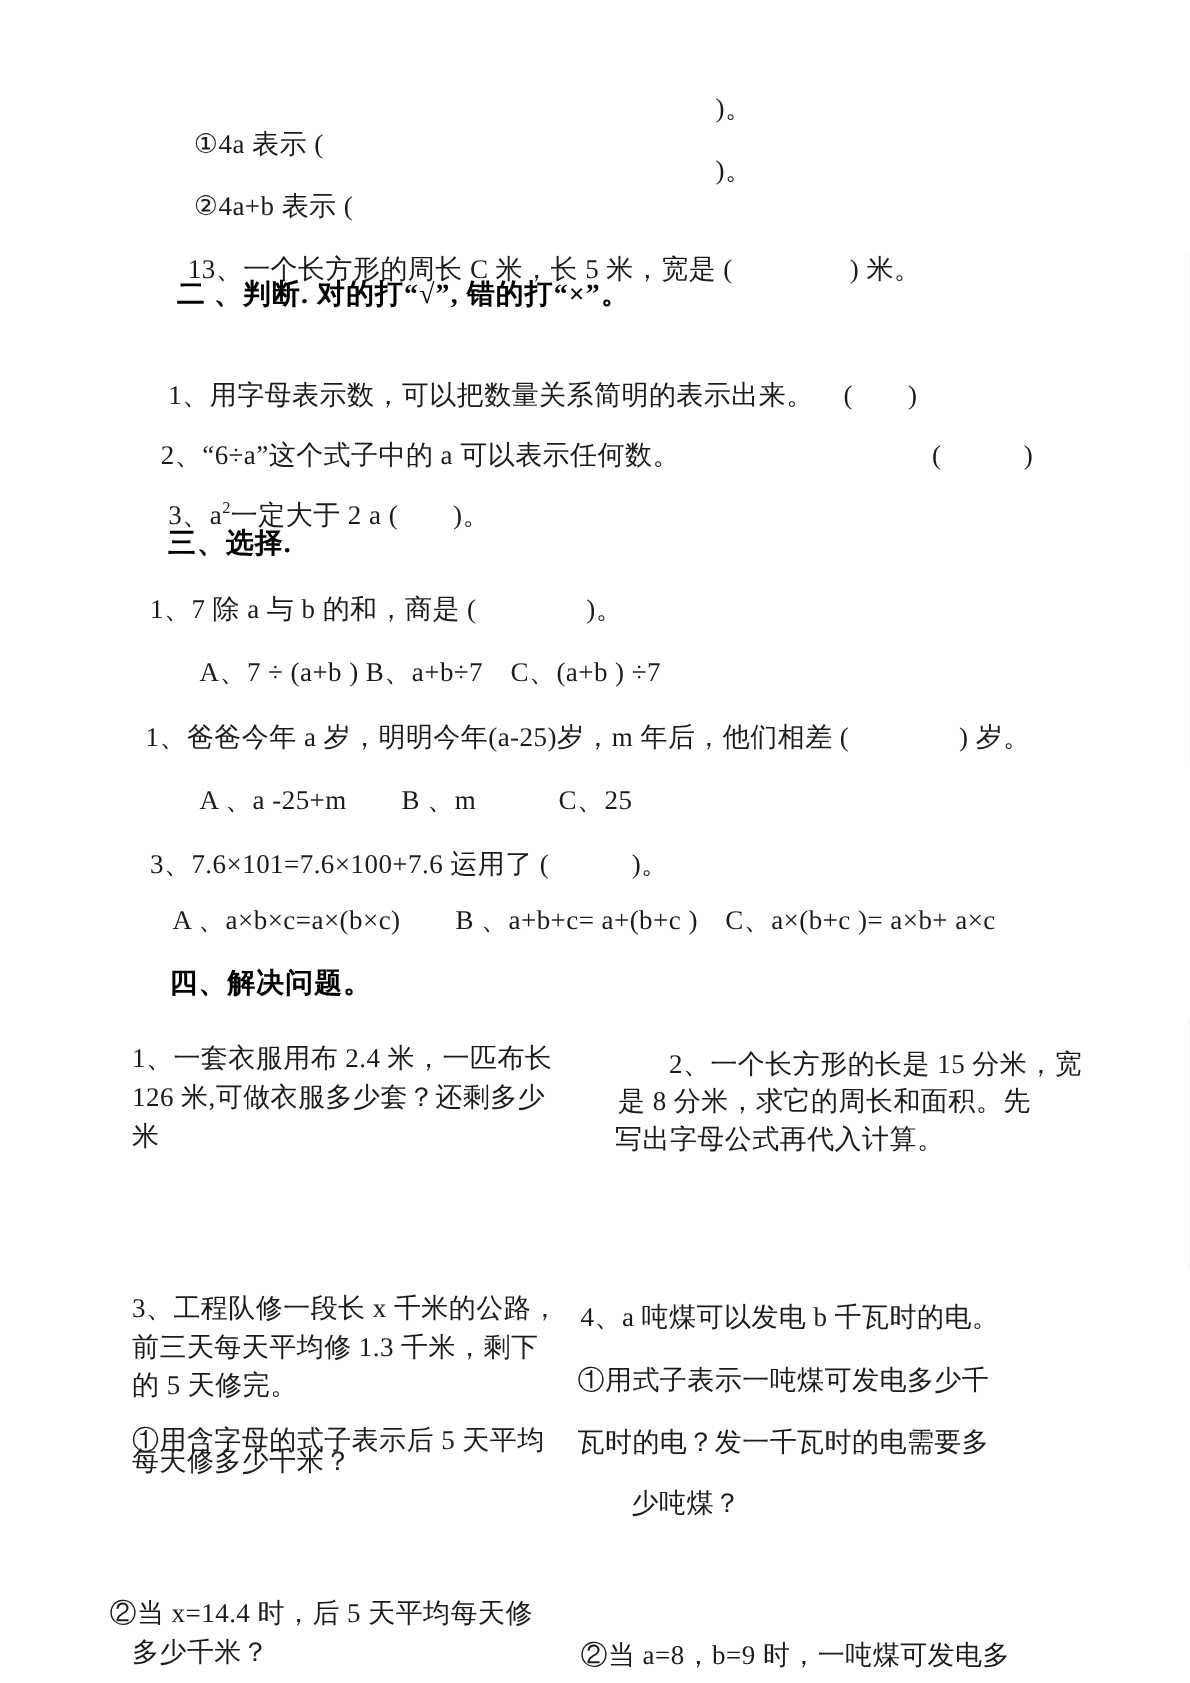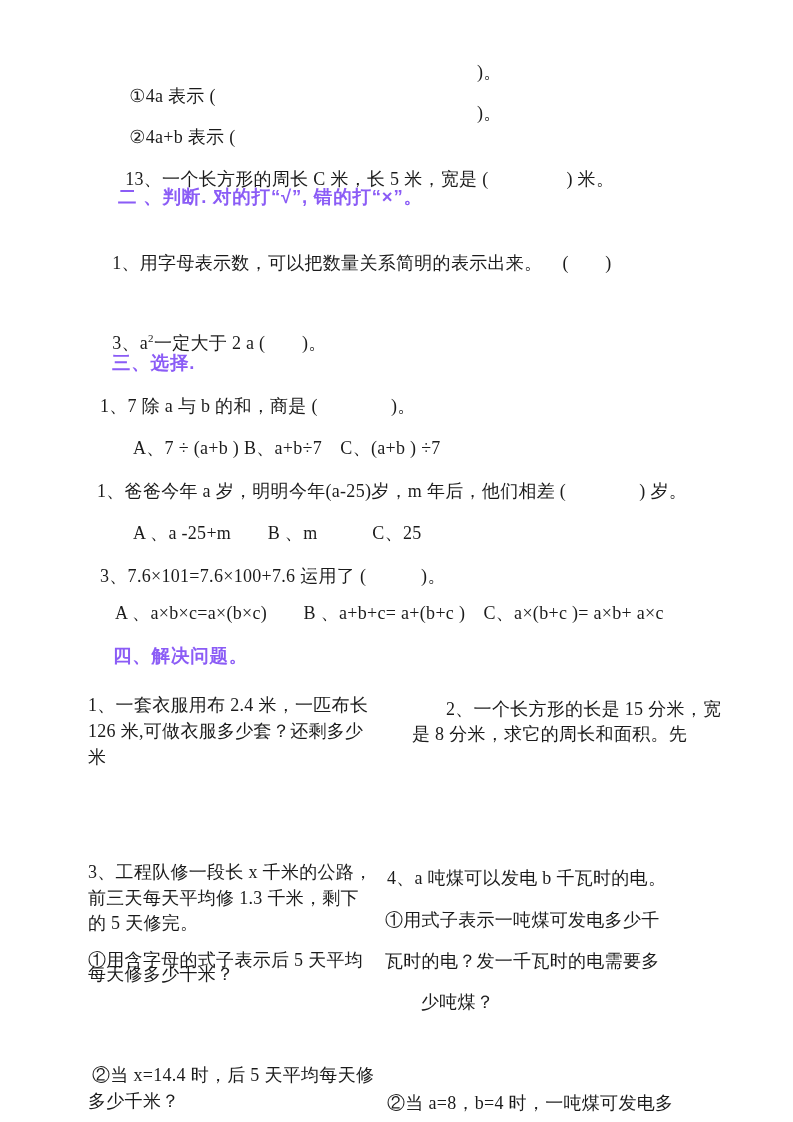--- a/index.html
+++ b/index.html
@@ -13,24 +13,24 @@
     overflow:hidden;
   }
   .line {
     position:absolute;
     white-space:pre;
     font-size:18px;
     line-height:24px;
     letter-spacing:0.3px;
   }
   .heading {
-    font-family:Liberation Sans, sans-serif;
+    font-family:Liberation Serif, serif;
     font-weight:700;
     font-size:18.5px;
-    color:#8b5cf6;
+    color:#000000;
     letter-spacing:0.8px;
   }
   .sp { display:inline-block; height:1px; }
   .abs { position:absolute; top:0; }
   sup.sq { font-size:11px; vertical-align:super; line-height:0; }
 </style>
 </head>
 <body>
 
 <div class="page">
@@ -48,20 +48,23 @@
   <div class="line" style="left:106px; top:143px;">
     <span>13、一个长方形的周长 C 米，长 5 米，宽是 (</span><span class="sp" style="width:78px;"></span><span>) 米。</span>
   </div>
 
   <div class="line heading" style="left:118px; top:185px;">二 、判断. 对的打“√”, 错的打“×”。</div>
 
   <div class="line" style="left:93px; top:227px;">
     <span>1、用字母表示数，可以把数量关系简明的表示出来。</span><span class="sp" style="width:20px;"></span><span>(　　)</span>
   </div>
 
+  <div class="line" style="left:88px; top:267px;">
+    <span>2、“6÷a”这个式子中的 a 可以表示任何数。</span><span class="sp" style="width:168px;"></span><span>(　　　)</span>
+  </div>
 
   <div class="line" style="left:93px; top:307px;">
     <span>3、a</span><sup class="sq">2</sup><span>一定大于 2 a (　　)。</span>
   </div>
 
   <div class="line heading" style="left:112px; top:351px;">三、选择.</div>
 
   <div class="line" style="left:100px; top:394px;">1、7 除 a 与 b 的和，商是 (　　　　)。</div>
   <div class="line" style="left:133px; top:436px;">A、7 ÷ (a+b ) B、a+b÷7　C、(a+b ) ÷7</div>
 
@@ -72,29 +75,30 @@
   <div class="line" style="left:115px; top:601px;">A 、a×b×c=a×(b×c)　　B 、a+b+c= a+(b+c )　C、a×(b+c )= a×b+ a×c</div>
 
   <div class="line heading" style="left:113px; top:644px;">四、解决问题。</div>
 
   <div class="line" style="left:88px; top:693px;">1、一套衣服用布 2.4 米，一匹布长</div>
   <div class="line" style="left:88px; top:719px;">126 米,可做衣服多少套？还剩多少</div>
   <div class="line" style="left:88px; top:745px;">米</div>
 
   <div class="line" style="left:410px; top:697px;margin-left:36px;">2、一个长方形的长是 15 分米，宽</div>
   <div class="line" style="left:412px; top:722px;">是 8 分米，求它的周长和面积。先</div>
+  <div class="line" style="left:410px; top:747px;">写出字母公式再代入计算。</div>
 
   <div class="line" style="left:88px; top:860px;">3、工程队修一段长 x 千米的公路，</div>
   <div class="line" style="left:88px; top:886px;">前三天每天平均修 1.3 千米，剩下</div>
   <div class="line" style="left:88px; top:911px;">的 5 天修完。</div>
   <div class="line" style="left:88px; top:948px;">①用含字母的式子表示后 5 天平均</div>
   <div class="line" style="left:88px; top:962px;">每天修多少千米？</div>
 
-  <div class="line" style="left:92px; top:1063px;">②当 x=14.4 时，后 5 天平均每天修</div>
+  <div class="line" style="left:73px; top:1063px;">②当 x=14.4 时，后 5 天平均每天修</div>
   <div class="line" style="left:88px; top:1089px;">多少千米？</div>
 
   <div class="line" style="left:387px; top:866px;">4、a 吨煤可以发电 b 千瓦时的电。</div>
   <div class="line" style="left:385px; top:908px;">①用式子表示一吨煤可发电多少千</div>
   <div class="line" style="left:385px; top:949px;">瓦时的电？发一千瓦时的电需要多</div>
   <div class="line" style="left:385px; top:990px;margin-left:36px;">少吨煤？</div>
-  <div class="line" style="left:387px; top:1091px;">②当 a=8，b=4 时，一吨煤可发电多</div>
+  <div class="line" style="left:387px; top:1091px;">②当 a=8，b=9 时，一吨煤可发电多</div>
 
 </div>
 
 </body></html>

